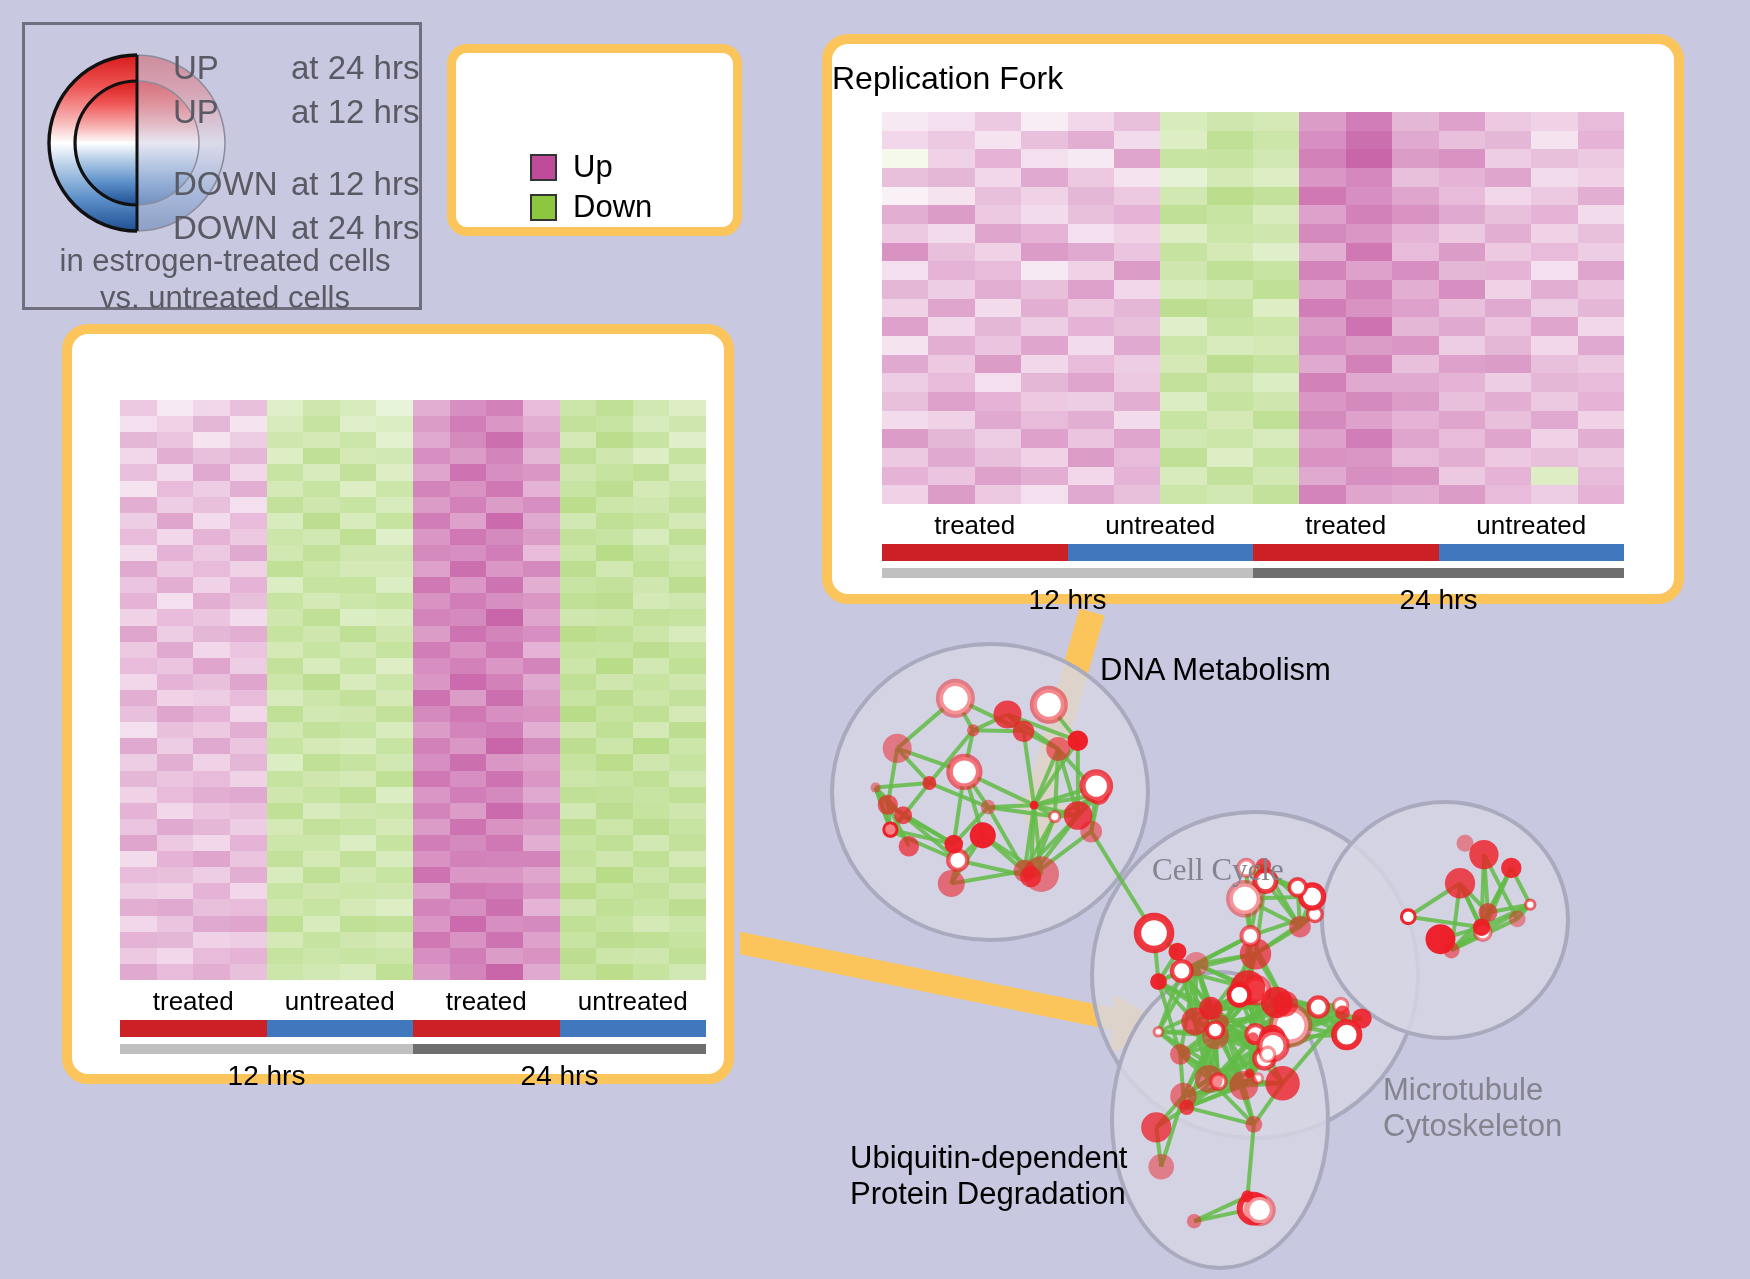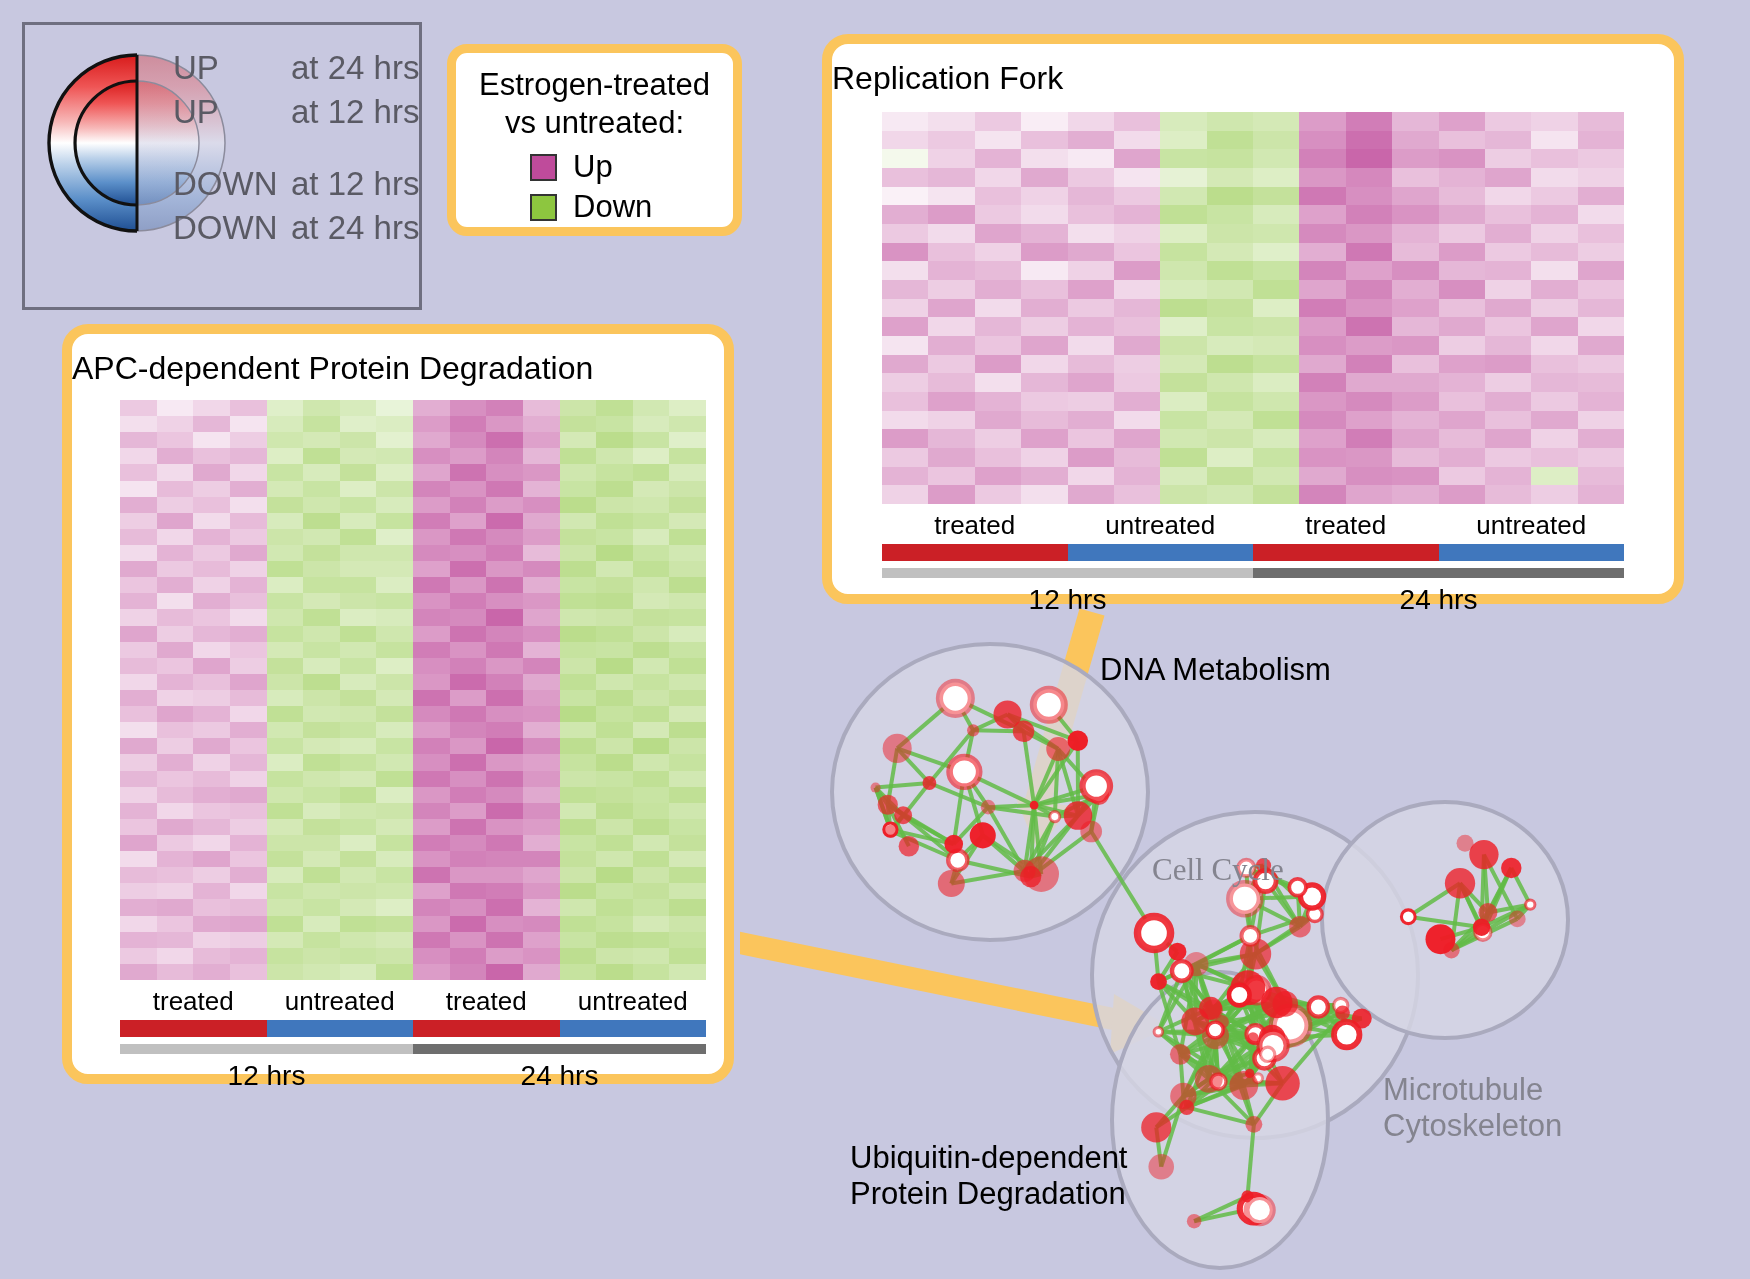--- a/index.html
+++ b/index.html
@@ -125,27 +125,27 @@
     <div class="ring-row">
       <span class="ring-dir">DOWN</span>
       <span class="ring-time">at 12 hrs</span>
     </div>
     <div class="ring-row">
       <span class="ring-dir">DOWN</span>
       <span class="ring-time">at 24 hrs</span>
     </div>
   </div>
 
+  <div id="ring-caption">
+    <div>in estrogen-treated cells</div>
+    <div>vs. untreated cells</div>
+  </div>
 </div>
 
 <div class="abs" id="ud-panel">
-  <div id="ud-title">
-    <div>Estrogen-treated</div>
-    <div>vs untreated:</div>
-  </div>
   <div class="ud-row" style="top:96px;">
     <span class="ud-sw" id="sw-up" style="background: rgb(191, 75, 155);"></span>
     <span class="ud-lbl">Up</span>
   </div>
   <div class="ud-row" style="top:136px;">
     <span class="ud-sw" id="sw-down" style="background: rgb(141, 198, 63);"></span>
     <span class="ud-lbl">Down</span>
   </div>
 </div>
 
@@ -548,21 +548,20 @@
       <div style="background: rgb(192, 192, 192);"></div>
       <div style="background: rgb(110, 110, 110);"></div>
     </div>
   <div class="ax-time abs" style="left:50px;top:540px;width:742px;">
     <div>12 hrs</div>
     <div>24 hrs</div>
   </div>
 </div>
 
 <div class="abs panel" id="apc-panel" style="left:62px;top:324px;width:672px;height:760px;">
-  <div class="panel-title" style="margin-top:16px;">APC-dependent Protein Degradation</div>
   <div class="hm abs" id="hm-apc" style="left:48px;top:66px;width:586px;height:580px;">
       <div class="hm-row">
         <div class="hm-cell" style="background: rgb(236, 201, 225);"></div>
         <div class="hm-cell" style="background: rgb(247, 233, 243);"></div>
         <div class="hm-cell" style="background: rgb(241, 215, 233);"></div>
         <div class="hm-cell" style="background: rgb(233, 192, 220);"></div>
         <div class="hm-cell" style="background: rgb(223, 239, 201);"></div>
         <div class="hm-cell" style="background: rgb(207, 231, 174);"></div>
         <div class="hm-cell" style="background: rgb(215, 235, 188);"></div>
         <div class="hm-cell" style="background: rgb(232, 244, 217);"></div>

